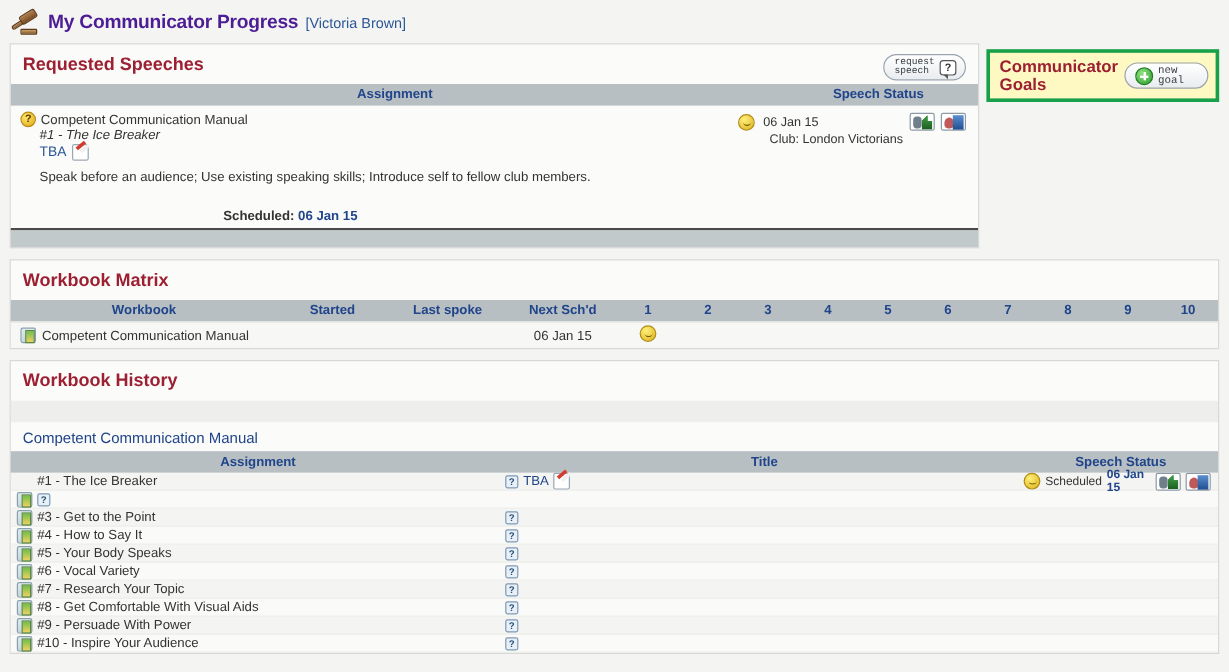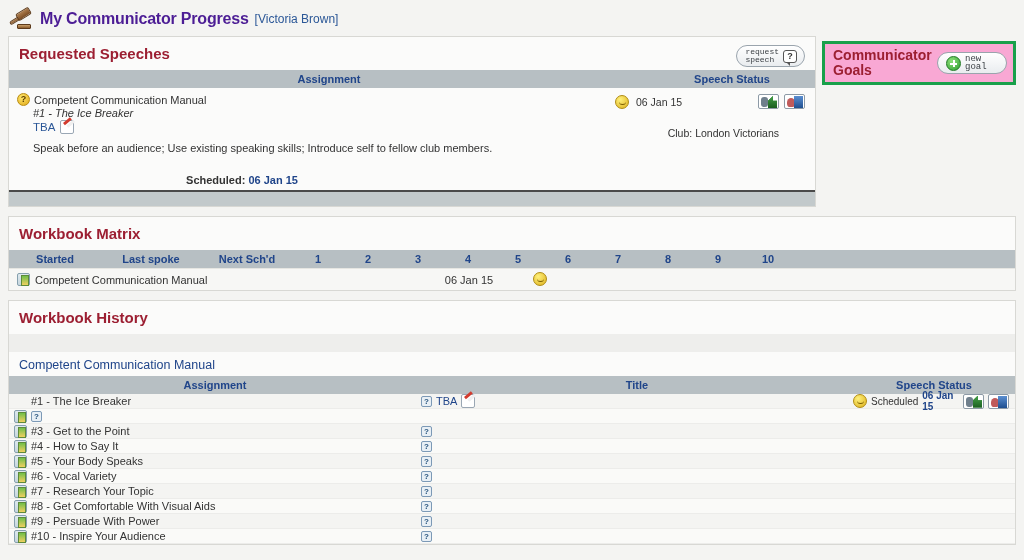--- a/index.html
+++ b/index.html
@@ -82,21 +82,21 @@
   .req-line3 { margin-left: 16px; display: flex; align-items: center; gap: 5px; }
   .req-tba { color: #2b5797; font-size: 11.5px; }
   .req-desc { margin: 8px 0 0 16px; font-size: 11px; }
   .req-sched { text-align: center; font-weight: bold; font-size: 11px; margin-top: 20px; padding-right: 340px; }
   .req-sched .date { color: #20458a; }
   .req-status {
     position: absolute; right: 10px; top: 6px; width: 190px;
     text-align: center; font-size: 10.5px;
   }
   .req-status .statusline { display: flex; align-items: center; gap: 5px; justify-content: flex-start; }
-  .req-status .club { margin-top: 18px; text-align: right; padding-right: 26px; }
+  .req-status .club { margin-top: 1px; text-align: center; padding-right: 26px; }
 
   
   .help-icon {
     width: 11px; height: 11px; flex: none; display: inline-block;
     border: 1px solid #7c99b6; background: #e8eff5; border-radius: 2px;
     color: #24527c; font-size: 8px; font-weight: bold;
     line-height: 9px; text-align: center;
   }
   .qmark-icon {
     width: 13px; height: 13px; flex: none; display: inline-block;
@@ -172,21 +172,21 @@
     font-size: 9px; font-weight: bold; color: #333; text-align: center; line-height: 11px;
   }
   .bubble-icon::after {
     content: ""; position: absolute; left: 2px; bottom: -4px;
     border-left: 4px solid transparent; border-top: 4px solid #555;
   }
 
   
   #goals-panel {
     position: absolute; left: 822px; top: 41px; width: 194px; height: 44px;
-    border: 3px solid #19a04b; background: #f9a8d4;
+    border: 3px solid #19a04b; background: #fef9c3;
     display: flex; align-items: center; padding: 0 6px 0 8px; gap: 4px;
   }
   #goals-title {
     font-size: 14px; font-weight: bold; color: #9c1f32; line-height: 15px;
     width: 100px; flex: none;
   }
   .plus-icon {
     width: 15px; height: 15px; flex: none; border-radius: 50%;
     background: radial-gradient(circle at 35% 30%, #8ee07a, #2f9e31);
     border: 1px solid #1f7a22; position: relative;
@@ -292,20 +292,21 @@
   <div id="goals-title">Communicator Goals</div>
   <span class="pill-btn" id="new-goal-btn">
     <span class="plus-icon"></span>
     <span class="label2">new goal</span>
   </span>
 </div>
 
 <div class="panel">
   <div class="panel-title">Workbook Matrix</div>
   <div class="thead">
+    <div class="cell" style="width:222px;">Workbook</div>
     <div class="cell" style="width:92px;">Started</div>
     <div class="cell" style="width:100px;">Last spoke</div>
     <div class="cell" style="width:92px;">Next Sch'd</div>
     <div class="cell" style="width:50px;">1</div>
     <div class="cell" style="width:50px;">2</div>
     <div class="cell" style="width:50px;">3</div>
     <div class="cell" style="width:50px;">4</div>
     <div class="cell" style="width:50px;">5</div>
     <div class="cell" style="width:50px;">6</div>
     <div class="cell" style="width:50px;">7</div>

